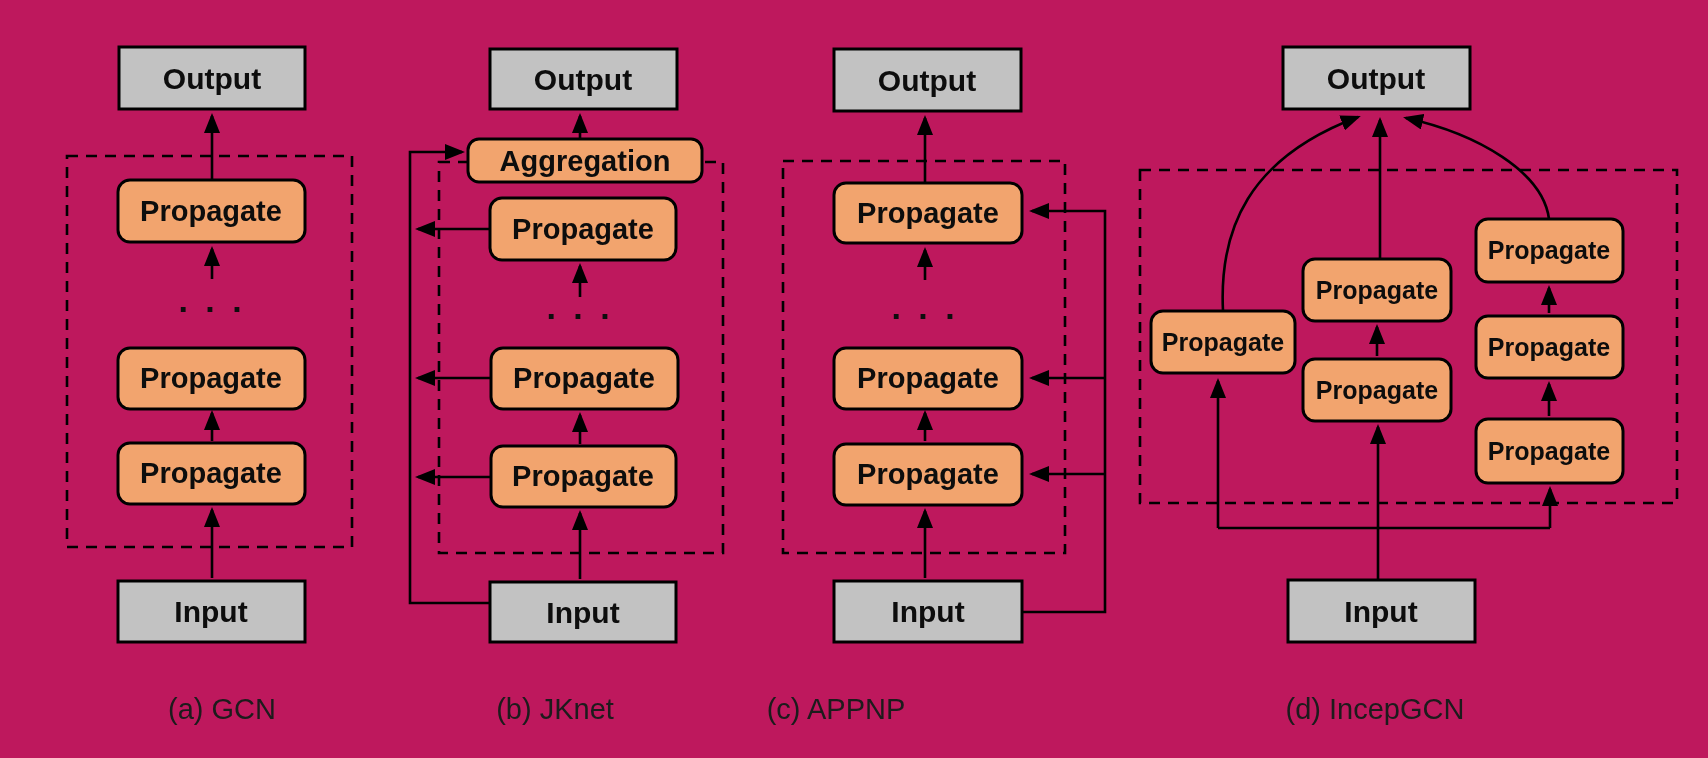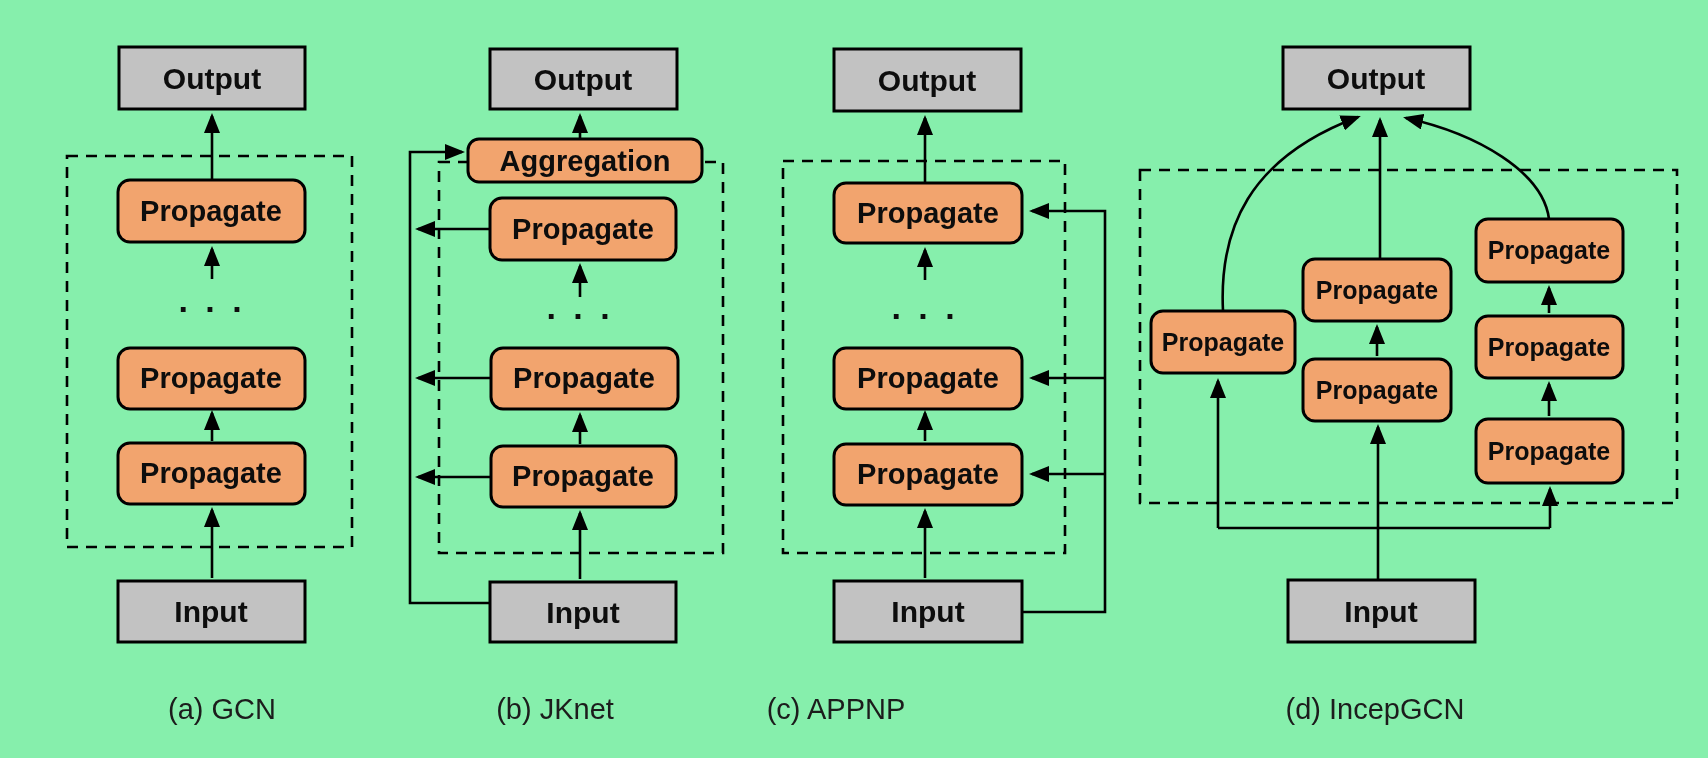--- a/index.html
+++ b/index.html
@@ -1,16 +1,16 @@
 <!DOCTYPE html>
 <html style="--block-fill: #F2A46E; --io-fill: #C2C2C2; --outline: #000000; --background: #FFFFFF;"><head>
 <meta charset="utf-8">
 <style>
   html,body{margin:0;padding:0;background:#fff;}
-  .figure{position:relative;width:1708px;height:758px;background:#86efac;
+  .figure{position:relative;width:1708px;height:758px;background:#be185d;
           font-family:"Liberation Sans",sans-serif;overflow:hidden;}
   svg{display:block;}
   .io-box{fill:var(--io-fill,#C2C2C2);stroke:#000;stroke-width:3;}
   .block{fill:var(--block-fill,#F2A46E);stroke:#000;stroke-width:3;}
   .lbl{font-weight:bold;font-size:30px;fill:#0d0d0d;text-anchor:middle;}
   .lbl-block{font-weight:bold;font-size:29px;fill:#0d0d0d;text-anchor:middle;}
   .lbl-sm{font-size:25px;}
   .dots{font-weight:bold;font-size:34px;letter-spacing:4px;fill:#0d0d0d;text-anchor:middle;}
   .cap{font-size:29px;font-weight:400;fill:#1c1c1c;text-anchor:middle;}
   .arrow{stroke:#000;stroke-width:2.6;fill:none;marker-end:url(#ah);}

